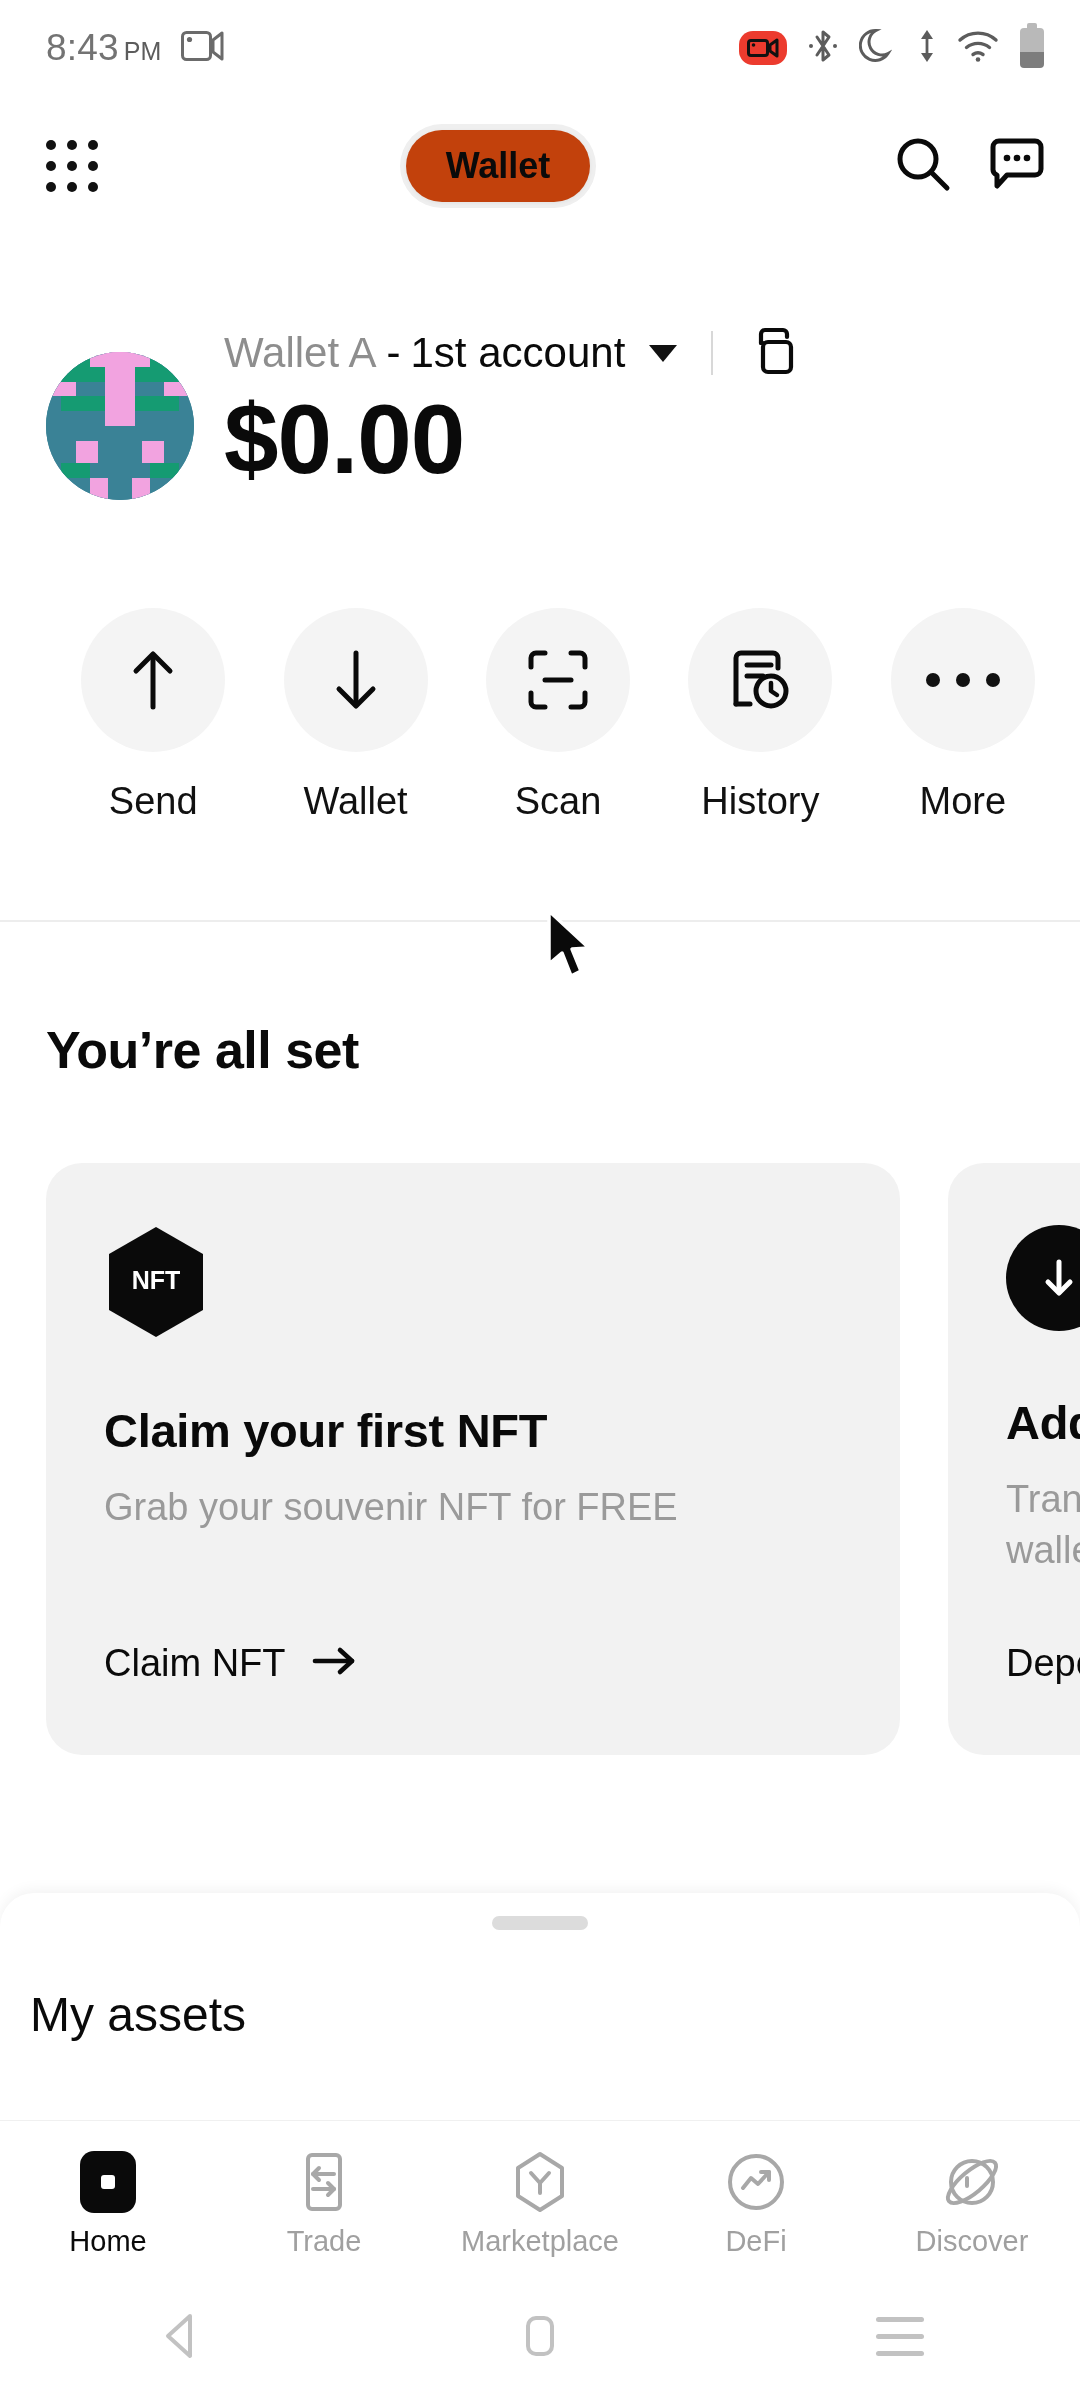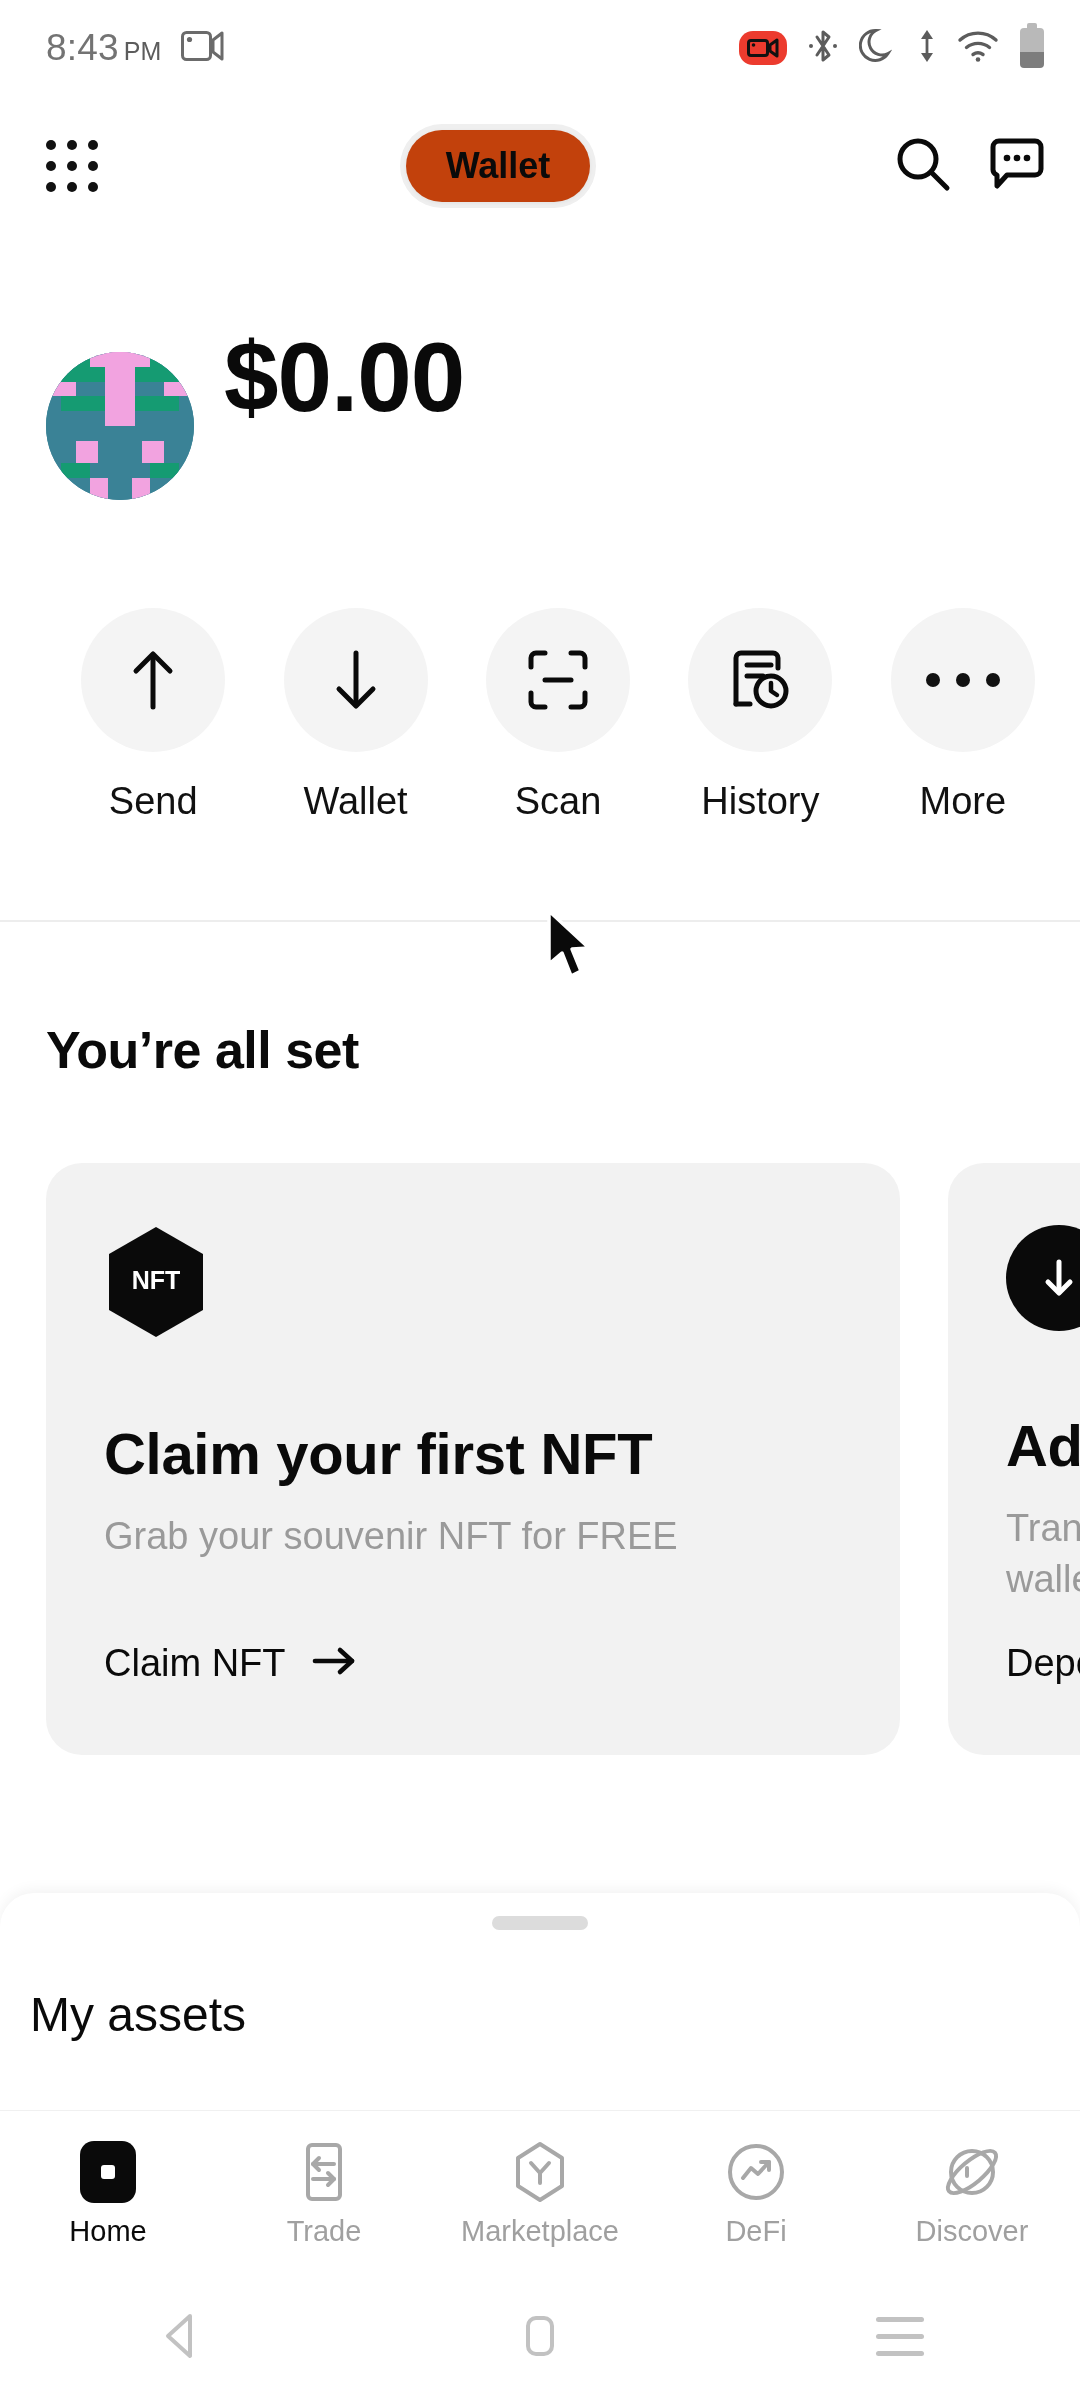--- a/index.html
+++ b/index.html
@@ -86,35 +86,35 @@
   .promo-title { position:absolute; top:1020px; left:46px; font-size:52px; font-weight:700; letter-spacing:-.5px; color:#0a0a0a; }
   .cards { position:absolute; top:1163px; left:46px; display:flex; gap:48px; }
   .card {
     width:854px; height:592px; background:#f2f2f2; border-radius:36px;
     padding:62px 58px 0 58px; flex:0 0 854px; position:relative;
   }
   .card.second { flex:0 0 854px; }
   .hexbadge { width:104px; height:114px; position:relative; }
   .hexbadge svg { display:block; }
   .circbadge { width:106px; height:106px; border-radius:50%; background:#0a0a0a; display:flex; align-items:center; justify-content:center; }
-  .card-title { font-size:58px; font-weight:700; color:#0a0a0a; margin-top:81px; letter-spacing:-.3px; white-space:nowrap; }
+  .card-title { font-size:47px; font-weight:700; color:#0a0a0a; margin-top:64px; letter-spacing:-.3px; white-space:nowrap; }
   .card-sub { font-size:38px; color:#9a9a9a; margin-top:24px; line-height:1.35; }
   .card-cta { position:absolute; left:58px; bottom:70px; display:flex; align-items:center; gap:26px; font-size:38px; color:#0a0a0a; }
 
   
   .sheet {
     position:absolute; top:1893px; left:0; width:1080px; height:507px;
     background:#fff; border-radius:34px 34px 0 0; box-shadow:0 -3px 14px rgba(0,0,0,.055);
   }
   .sheet-handle { position:absolute; top:23px; left:50%; transform:translateX(-50%); width:96px; height:14px; border-radius:8px; background:#dcdcdc; }
   .sheet-title { position:absolute; top:94px; left:30px; font-size:48px; font-weight:400; color:#0a0a0a; }
 
   
   .bottomnav {
-    position:absolute; bottom:122px; left:0; width:1080px; height:168px;
+    position:absolute; bottom:112px; left:0; width:1080px; height:168px;
     background:#fff; display:flex; align-items:center; border-top:1px solid #f0f0f0;
   }
   .nav-item { flex:1; display:flex; flex-direction:column; align-items:center; gap:12px; }
   .nav-label { font-size:29px; color:#a0a0a0; }
   .nav-item.active .nav-label { color:#0a0a0a; }
   .nav-ico { height:62px; display:flex; align-items:center; justify-content:center; }
   .home-ico { width:56px; height:62px; background:#0a0a0a; border-radius:14px; display:flex; align-items:center; justify-content:center; }
   .home-ico i { width:14px; height:14px; background:#fff; border-radius:3px; display:block; }
 
   
@@ -233,20 +233,34 @@
         <rect x="6" y="1" width="1" height="1" fill="#159b72"></rect>
         <rect x="2" y="6" width="1.5" height="1.5" fill="#f2a3e0"></rect>
         <rect x="6.5" y="6" width="1.5" height="1.5" fill="#f2a3e0"></rect>
         <rect x="1" y="7.5" width="2" height="1" fill="#159b72"></rect>
         <rect x="7" y="7.5" width="2" height="1" fill="#159b72"></rect>
         <rect x="3" y="8.5" width="1.2" height="1.5" fill="#f2a3e0"></rect>
         <rect x="5.8" y="8.5" width="1.2" height="1.5" fill="#f2a3e0"></rect>
       </svg>
     </div>
     <div class="acct-right">
+      <div class="acct-row">
+        <span class="acct-wallet">Wallet A</span>
+        <span class="acct-name">-</span>
+        <span class="acct-name">1st account</span>
+        <span class="caret"></span>
+        <span class="vdiv"></span>
+        <span>
+          <svg width="52" height="52" viewBox="0 0 52 52">
+              <path d="M14 18 L14 9 A4 4 0 0 1 18 5 L36 5 A4 4 0 0 1 40 9 L40 12" fill="none" stroke="#0a0a0a" stroke-width="4.2" stroke-linecap="round"></path>
+              <rect x="16" y="17" width="28" height="30" rx="5" fill="none" stroke="#0a0a0a" stroke-width="4.2"></rect>
+              <path d="M14 18 L16 18" stroke="#0a0a0a" stroke-width="4.2" stroke-linecap="round"></path>
+            </svg>
+        </span>
+      </div>
       <div class="balance">$0.00</div>
     </div>
   </div>
 
   <div class="actions">
     <div class="action">
       <div class="action-circle">
         <svg width="66" height="70" viewBox="0 0 66 70">
             <line x1="33" y1="62" x2="33" y2="10" stroke="#0a0a0a" stroke-width="5" stroke-linecap="round"></line>
             <path d="M16 26 L33 9 L50 26" fill="none" stroke="#0a0a0a" stroke-width="5" stroke-linecap="round" stroke-linejoin="round"></path>

